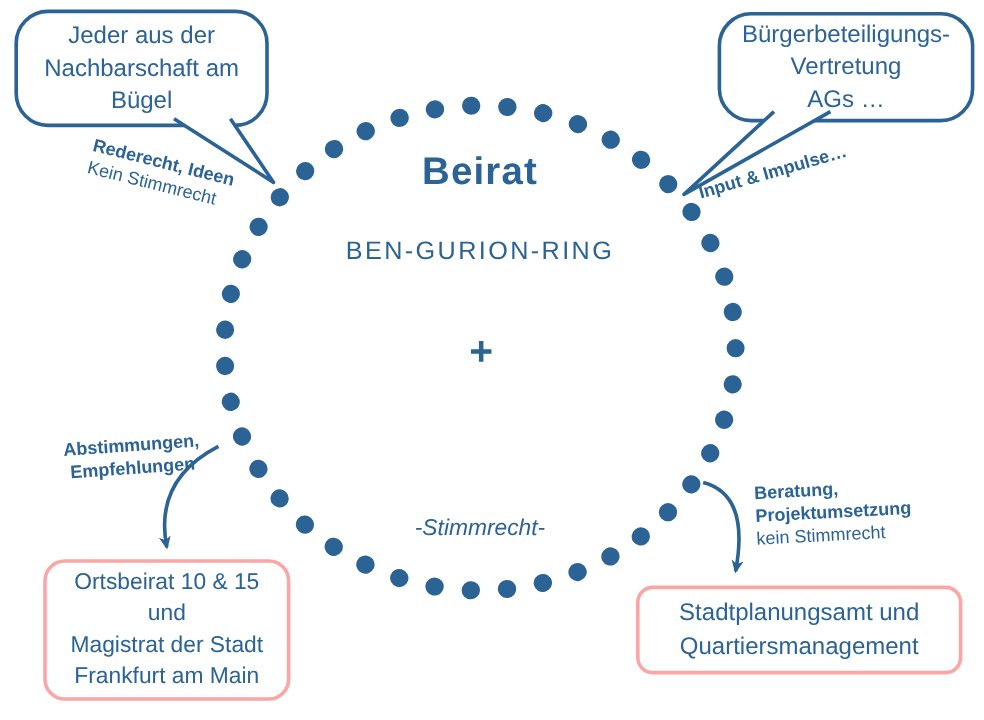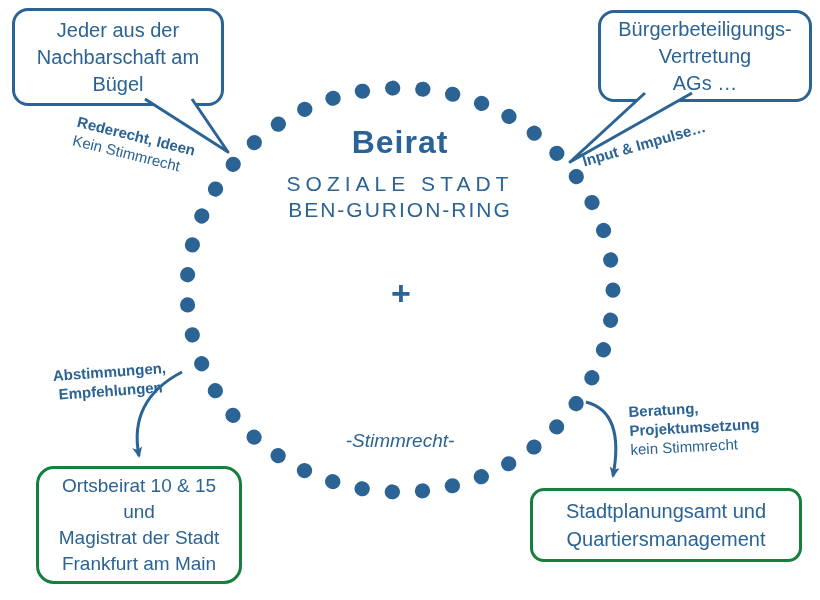--- a/index.html
+++ b/index.html
@@ -21,38 +21,38 @@
     width: 820px; height: 600px;
     z-index: 5;
     pointer-events: none;
   }
 
   
   .bubble {
     position: absolute;
     box-sizing: border-box;
     border: 3px solid #2b6394;
-    border-radius: 16px;
+    border-radius: 28px;
     background: #ffffff;
     display: flex;
     align-items: center;
     justify-content: center;
     text-align: center;
     font-size: 20px;
     line-height: 27px;
     z-index: 1;
   }
   #bubble-tl { left: 12px; top: 8px;  width: 212px; height: 98px; }
   #bubble-tr { left: 598px; top: 10px; width: 214px; height: 92px; }
 
   
   .rbox {
     position: absolute;
     box-sizing: border-box;
-    border: 3px solid #15803d;
+    border: 3px solid #fca5a5;
     border-radius: 18px;
     background: #ffffff;
     display: flex;
     align-items: center;
     justify-content: center;
     text-align: center;
     font-size: 19px;
     line-height: 26px;
     z-index: 1;
   }
@@ -115,21 +115,20 @@
     <div>Abstimmungen,</div>
     <div>Empfehlungen</div>
   </div>
   <div class="note" id="note-br">
     <div class="b">Beratung,</div>
     <div class="b">Projektumsetzung</div>
     <div>kein Stimmrecht</div>
   </div>
 
   <div class="ctr" id="title">Beirat</div>
-  <div class="ctr" id="subtitle1">SOZIALE STADT</div>
   <div class="ctr" id="subtitle2">BEN-GURION-RING</div>
   <div class="ctr" id="plus-sign">+</div>
   <div class="ctr" id="voting-note">-Stimmrecht-</div>
 
   <svg id="decor" viewBox="0 0 820 600" xmlns="http://www.w3.org/2000/svg">
     <defs>
       <marker id="arrowhead" markerUnits="userSpaceOnUse" markerWidth="16" markerHeight="16" refX="9" refY="5" orient="auto">
         <path d="M0,0 L11,5 L0,10 L3,5 Z" fill="#2b6394"></path>
       </marker>
     </defs>

